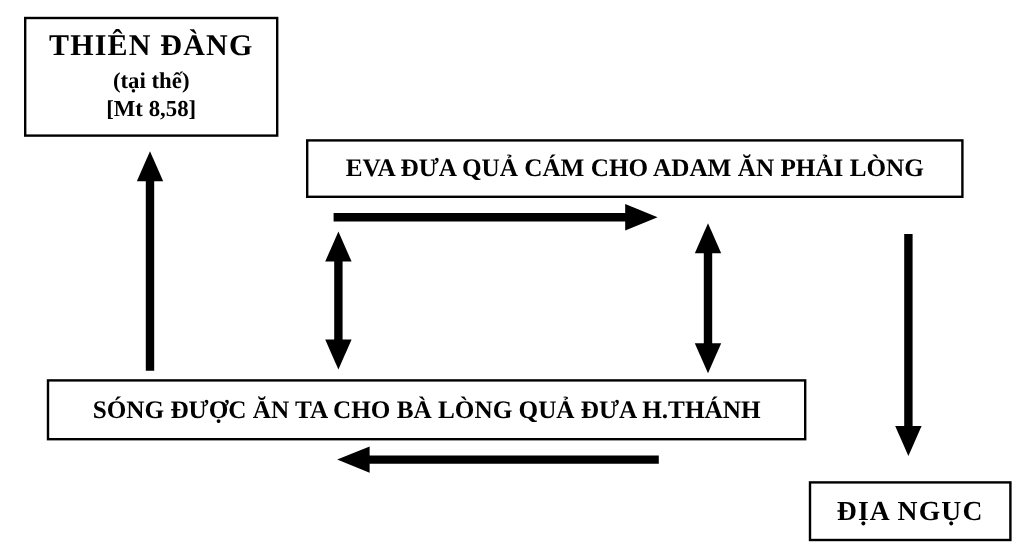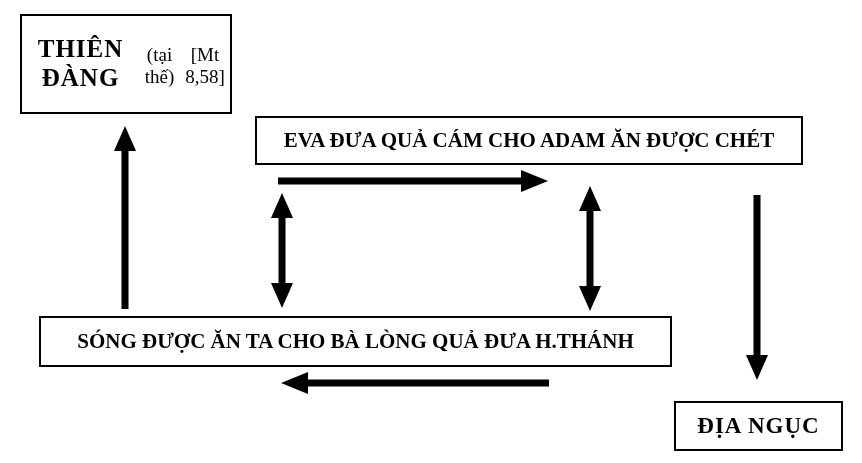--- a/index.html
+++ b/index.html
@@ -14,34 +14,34 @@
     background: #ffffff;
     font-family: "Liberation Serif", "DejaVu Serif", serif;
     color: #000000;
     overflow: hidden;
   }
   .box {
     position: absolute;
     border: 2px solid #000000;
     background: #ffffff;
     display: flex;
-    flex-direction: row;
+    flex-direction: column;
     align-items: center;
     justify-content: center;
     text-align: center;
     box-sizing: border-box;
     line-height: 1.15;
   }
   .box .title-bold {
     font-weight: bold;
     font-size: 25px;
     letter-spacing: 1px;
   }
   .box .sub {
-    font-weight: normal;
+    font-weight: bold;
     font-size: 19px;
     margin-top: 3px;
   }
   .label-bold {
     font-weight: bold;
     font-size: 21px;
     white-space: nowrap;
   }
   #heaven-box { left: 20px;  top: 14px;  width: 212px; height: 100px; }
   #eva-box    { left: 255px; top: 116px; width: 548px; height: 49px; }
@@ -63,21 +63,21 @@
 
 <div id="canvas">
 
   <div class="box" id="heaven-box">
     <div class="title-bold">THIÊN ĐÀNG</div>
     <div class="sub">(tại thế)</div>
     <div class="sub">[Mt 8,58]</div>
   </div>
 
   <div class="box" id="eva-box">
-    <div class="label-bold">EVA ĐƯA QUẢ CÁM CHO ADAM ĂN ĐƯỢC CHÉT</div>
+    <div class="label-bold">EVA ĐƯA QUẢ CÁM CHO ADAM ĂN PHẢI LÒNG</div>
   </div>
 
   <div class="box" id="song-box">
     <div class="label-bold">SÓNG ĐƯỢC ĂN TA CHO BÀ LÒNG QUẢ ĐƯA H.THÁNH</div>
   </div>
 
   <div class="box" id="hell-box">
     <div class="label-bold">ĐỊA NGỤC</div>
   </div>
 

